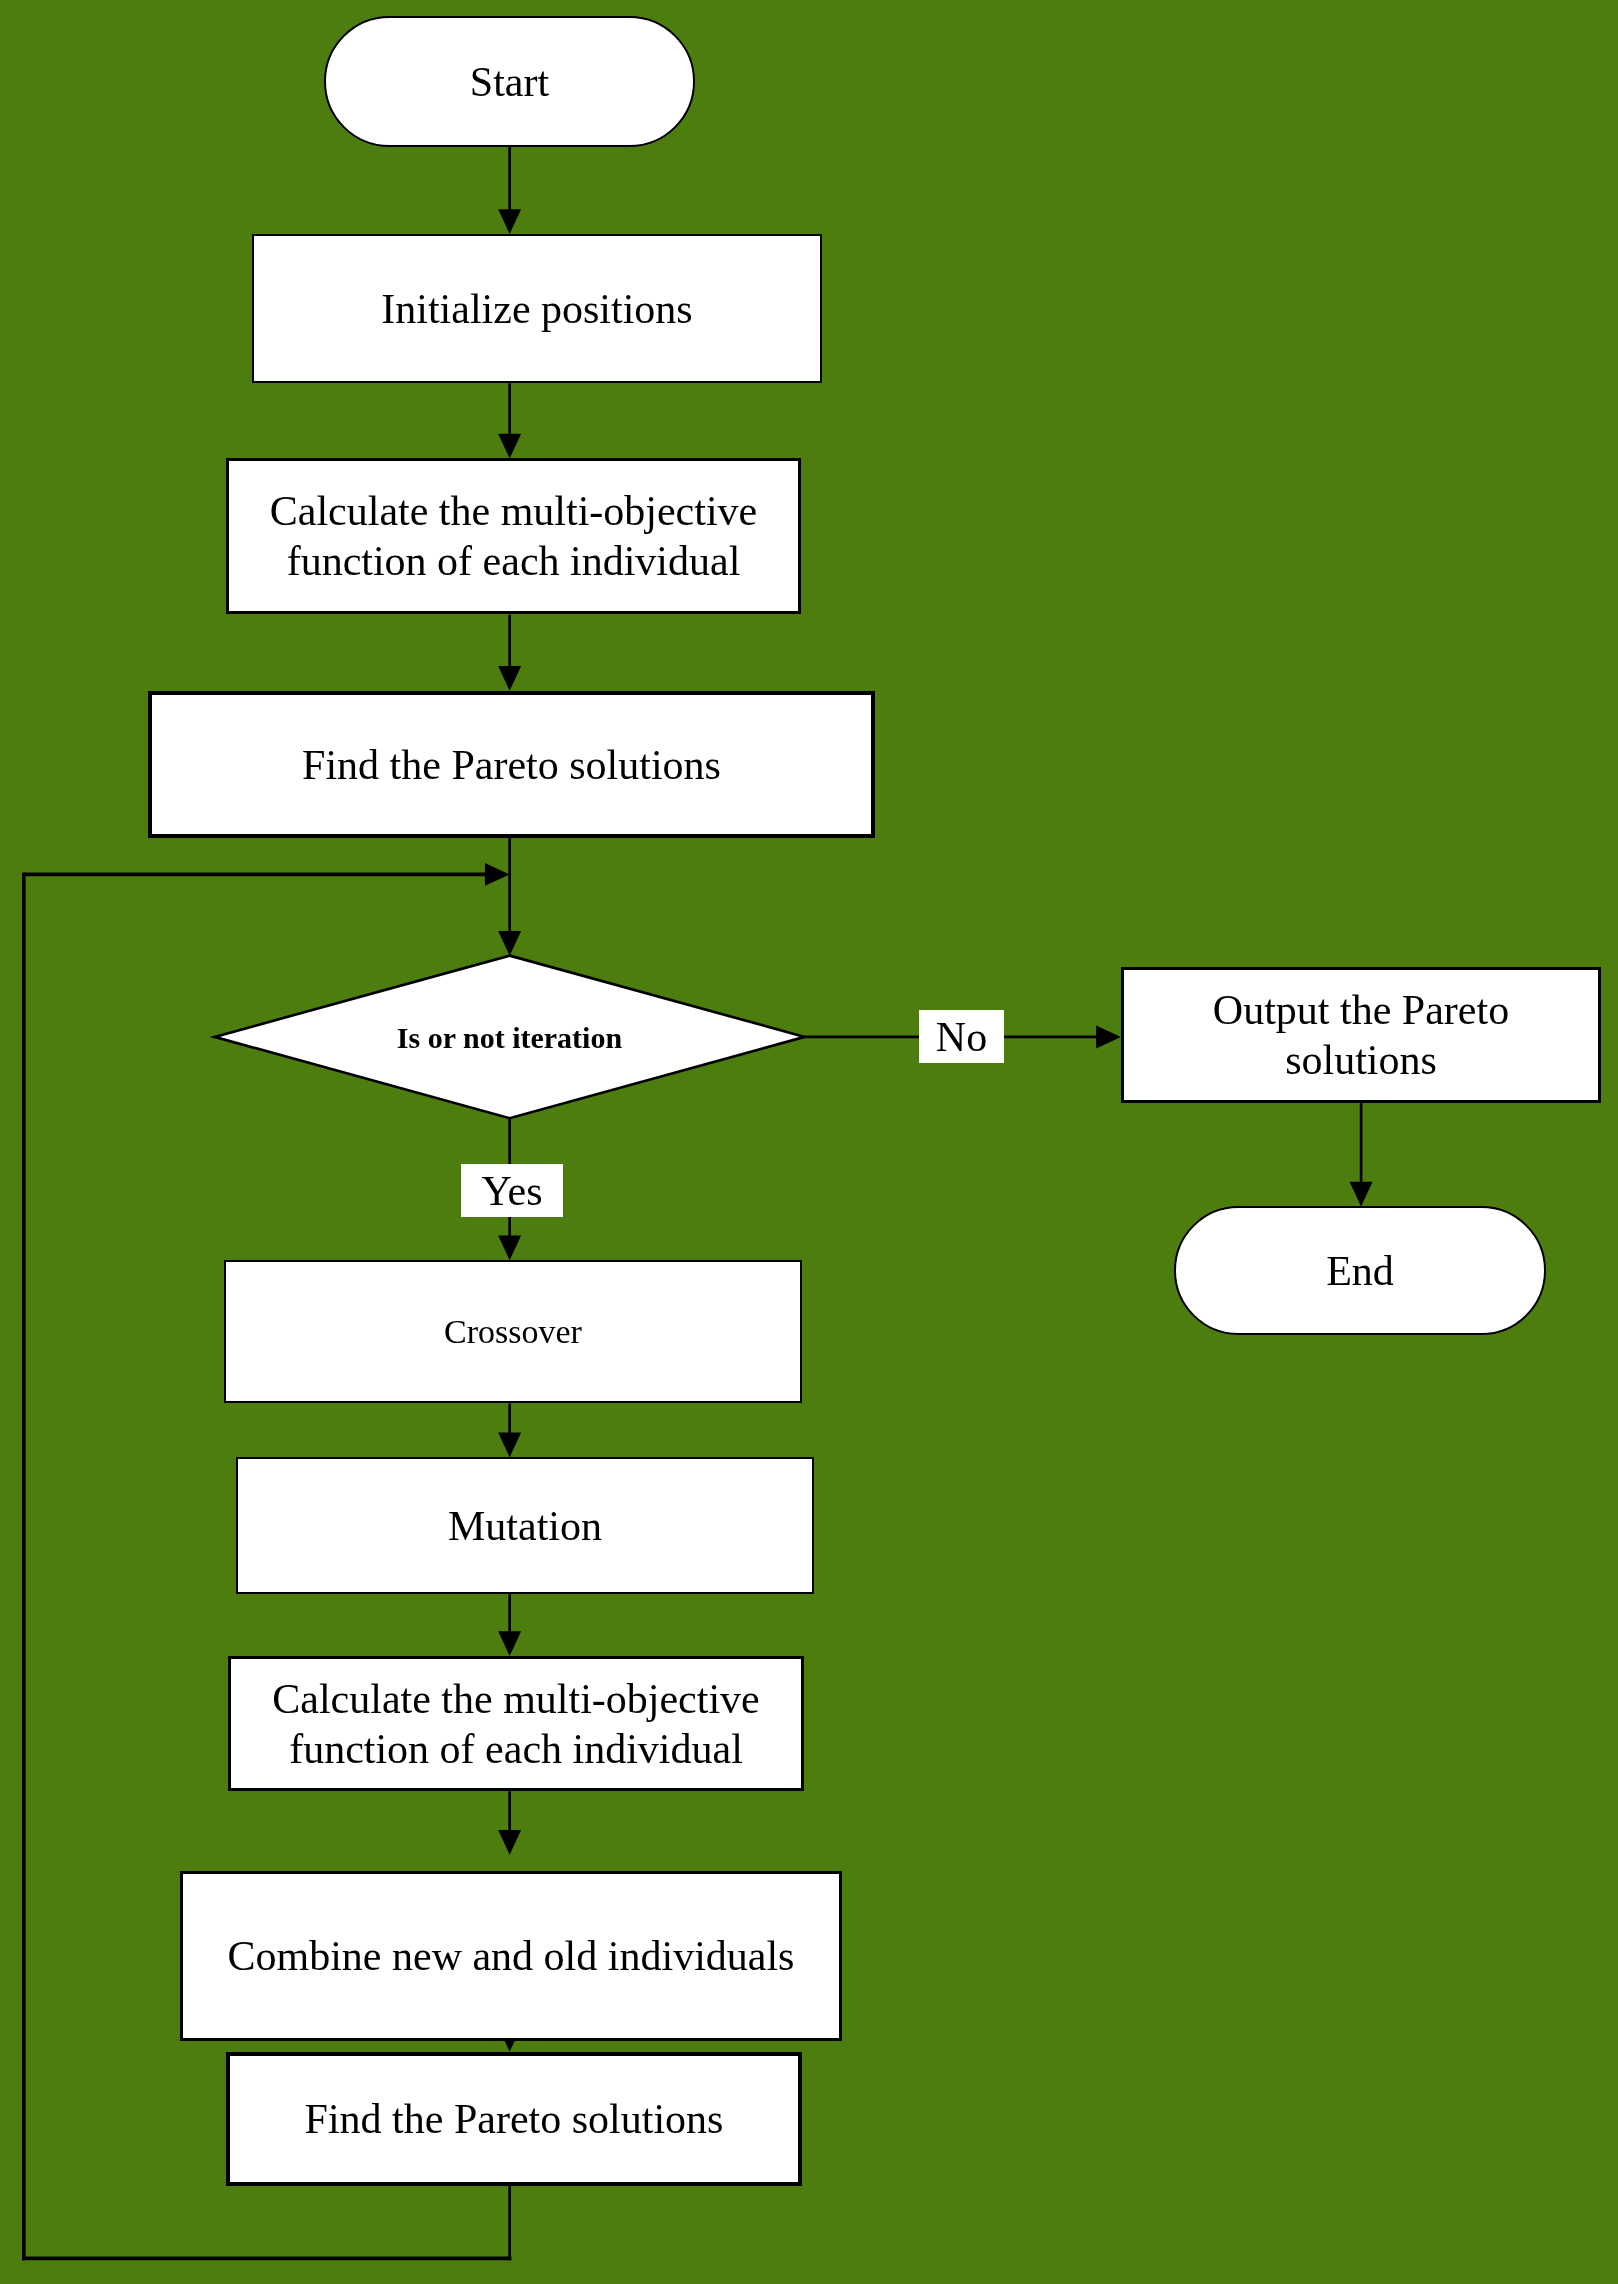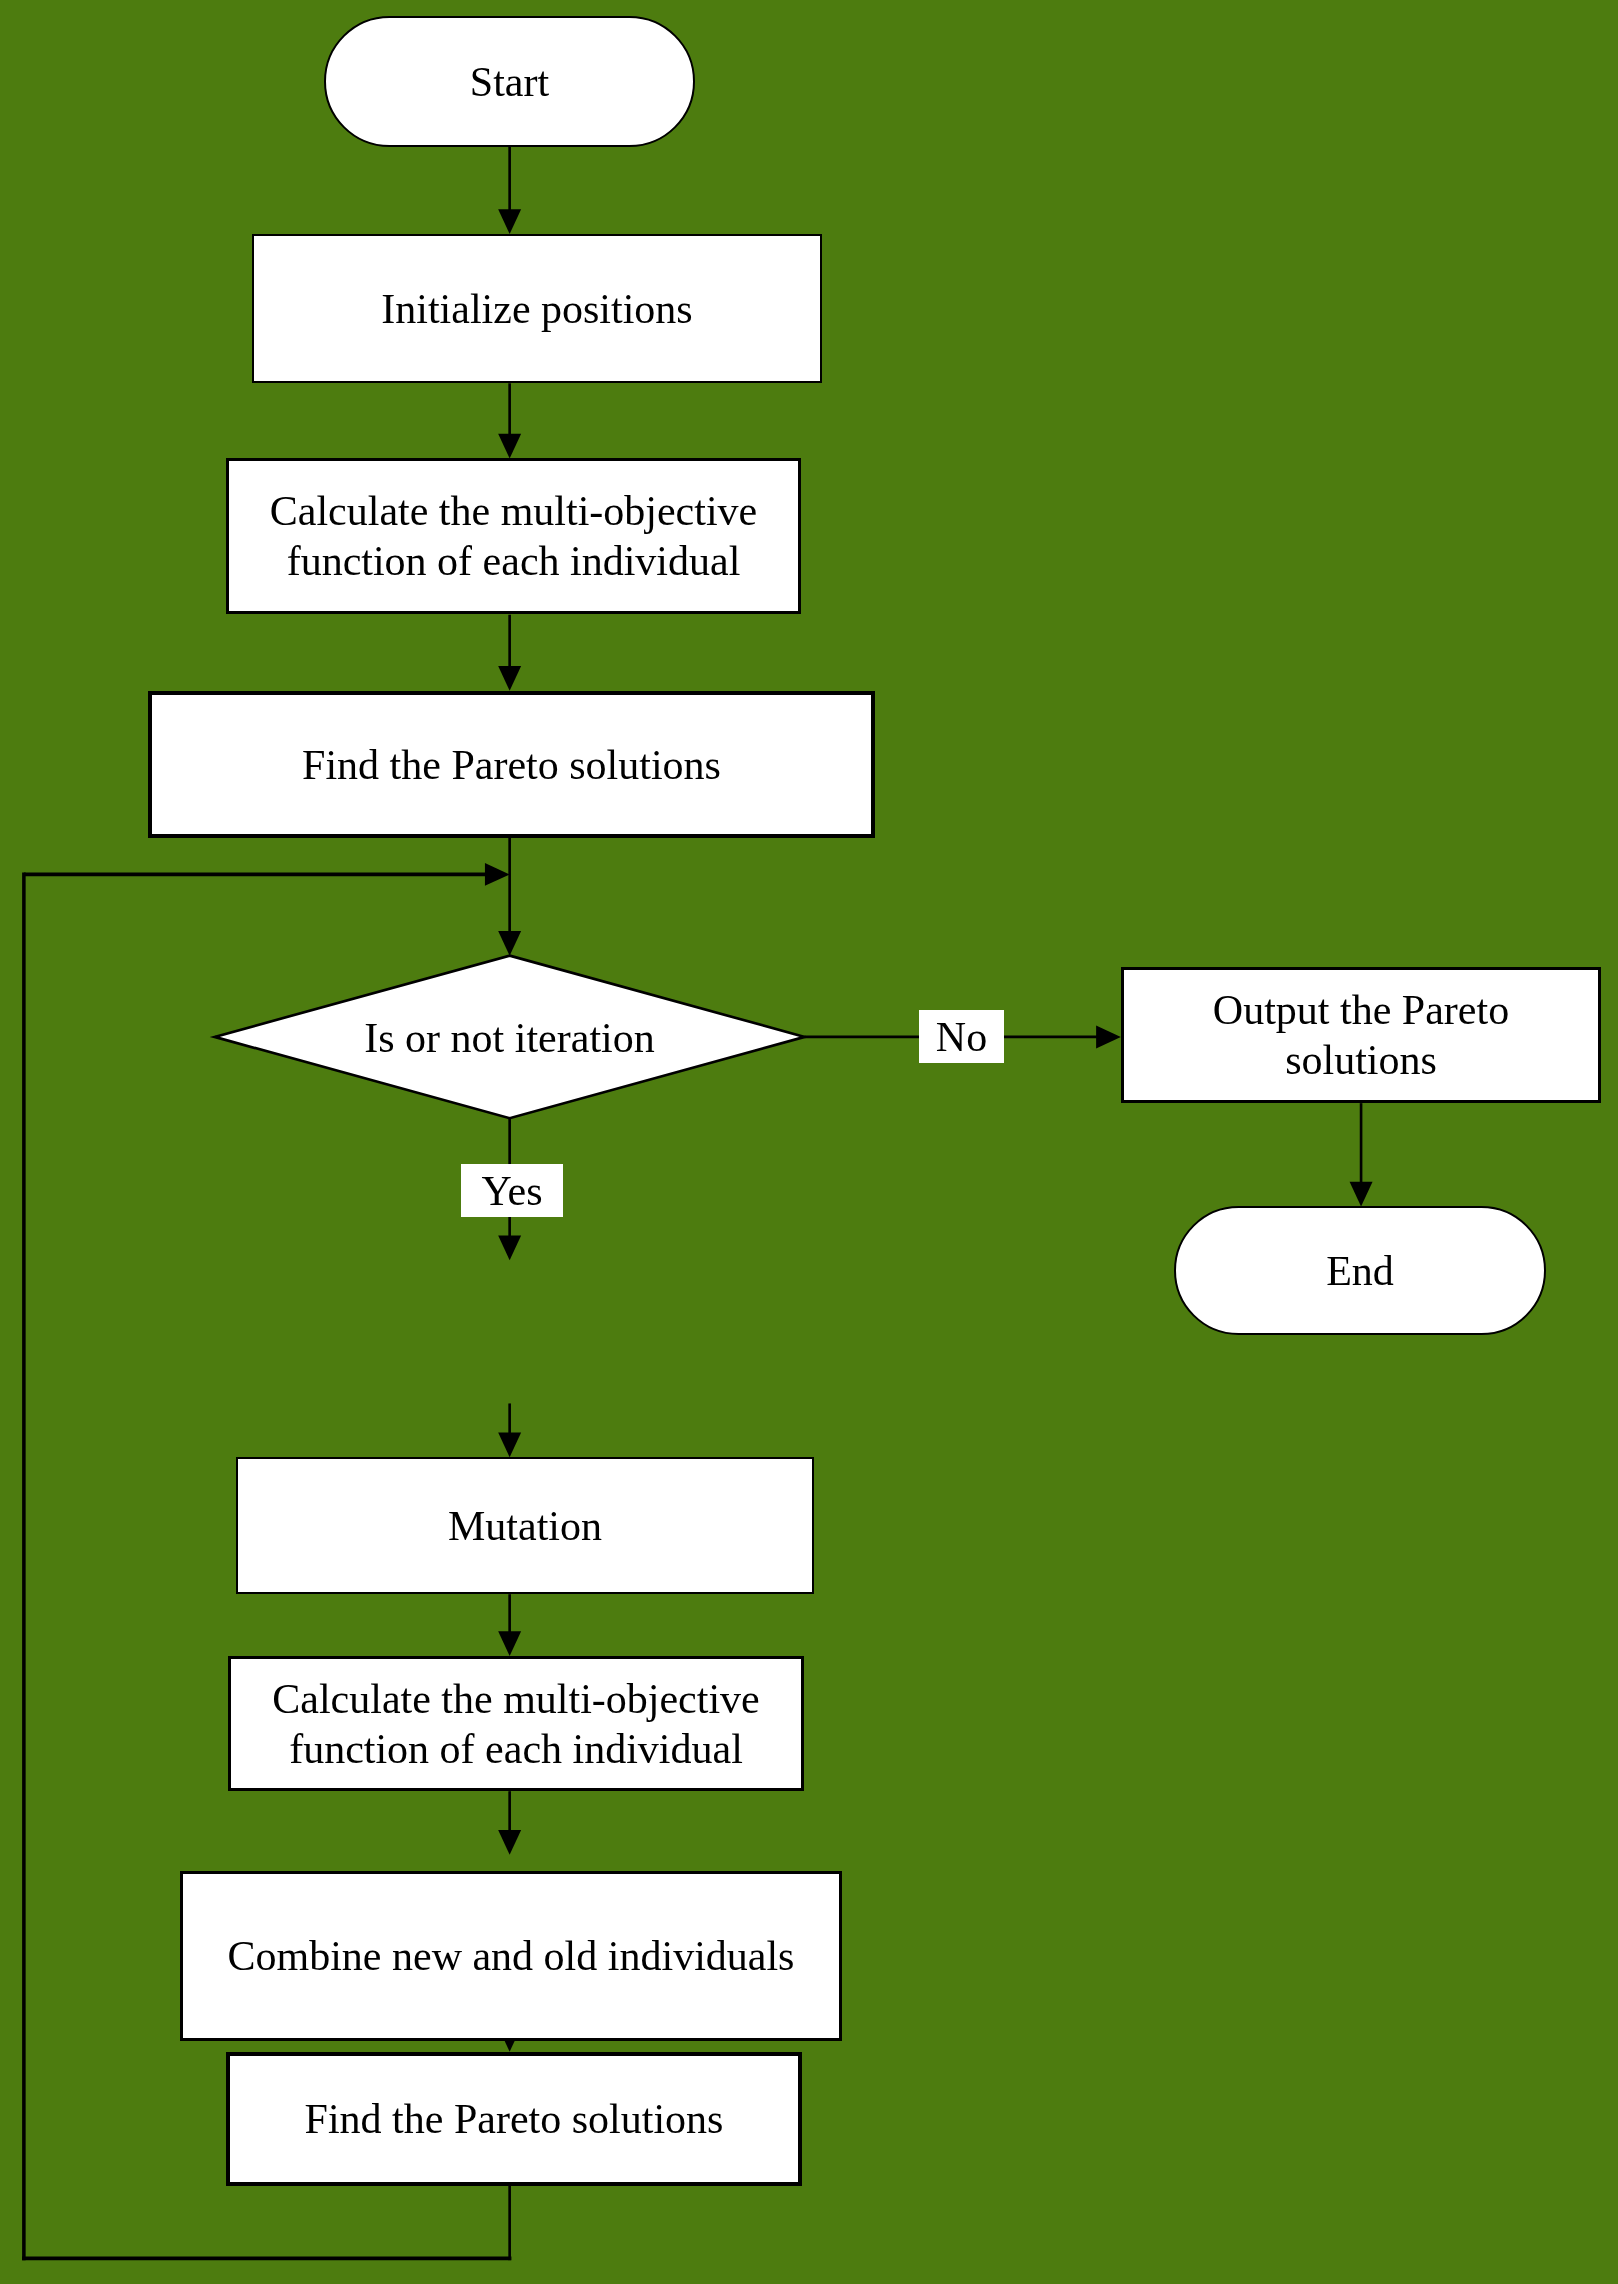--- a/index.html
+++ b/index.html
@@ -45,22 +45,23 @@
   .small-text { font-size: 34px; }
   .decision-label {
     position: absolute;
     box-sizing: border-box;
     display: flex;
     align-items: center;
     justify-content: center;
     text-align: center;
     background: transparent;
     border: none;
-    font-size: 42px;
+    font-size: 30px;
     z-index: 2;
+    font-weight: bold;
   }
   .edge-label {
     position: absolute;
     box-sizing: border-box;
     display: flex;
     align-items: center;
     justify-content: center;
     background: #ffffff;
     font-size: 42px;
     z-index: 3;
@@ -138,20 +139,23 @@
 
   <div class="node terminator" style="left:1174px; top:1206px; width:372px; height:129px;">
     <span>End</span>
   </div>
 
   <div class="node medium" style="left:1121px; top:967px; width:480px; height:136px;">
     <span>Output the Pareto</span>
     <span>solutions</span>
   </div>
 
+  <div class="node small-text" style="left:224px; top:1260px; width:578px; height:143px;">
+    <span>Crossover</span>
+  </div>
 
   <div class="node" style="left:236px; top:1457px; width:578px; height:137px;">
     <span>Mutation</span>
   </div>
 
   <div class="node medium" style="left:228px; top:1656px; width:576px; height:135px;">
     <span>Calculate the multi-objective</span>
     <span>function of each individual</span>
   </div>
 

